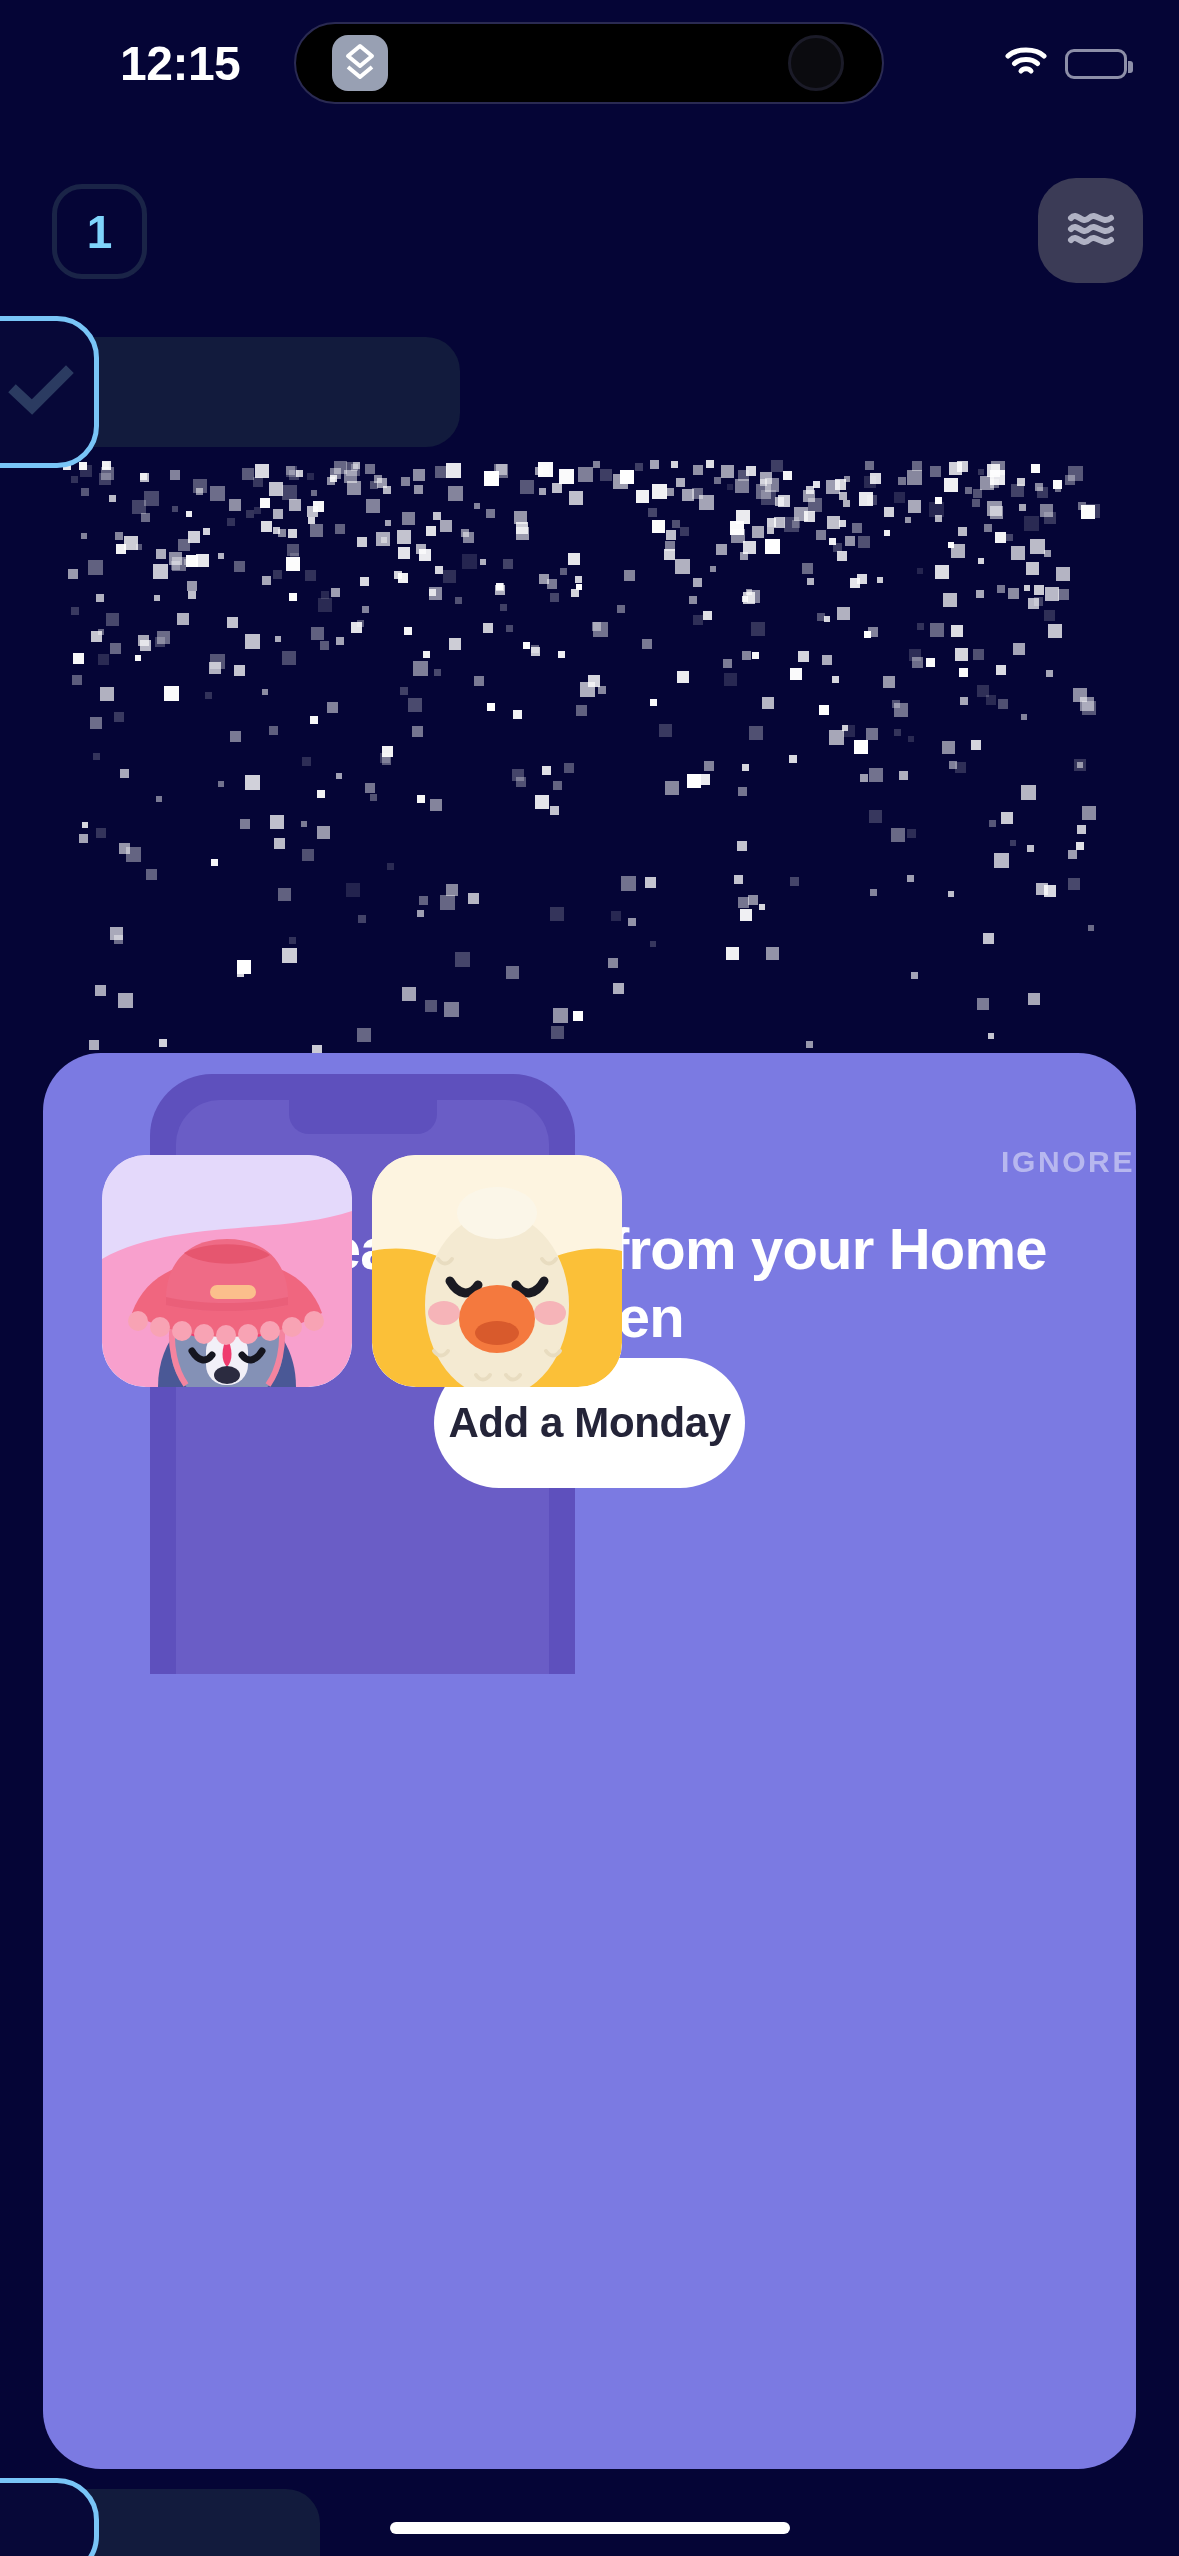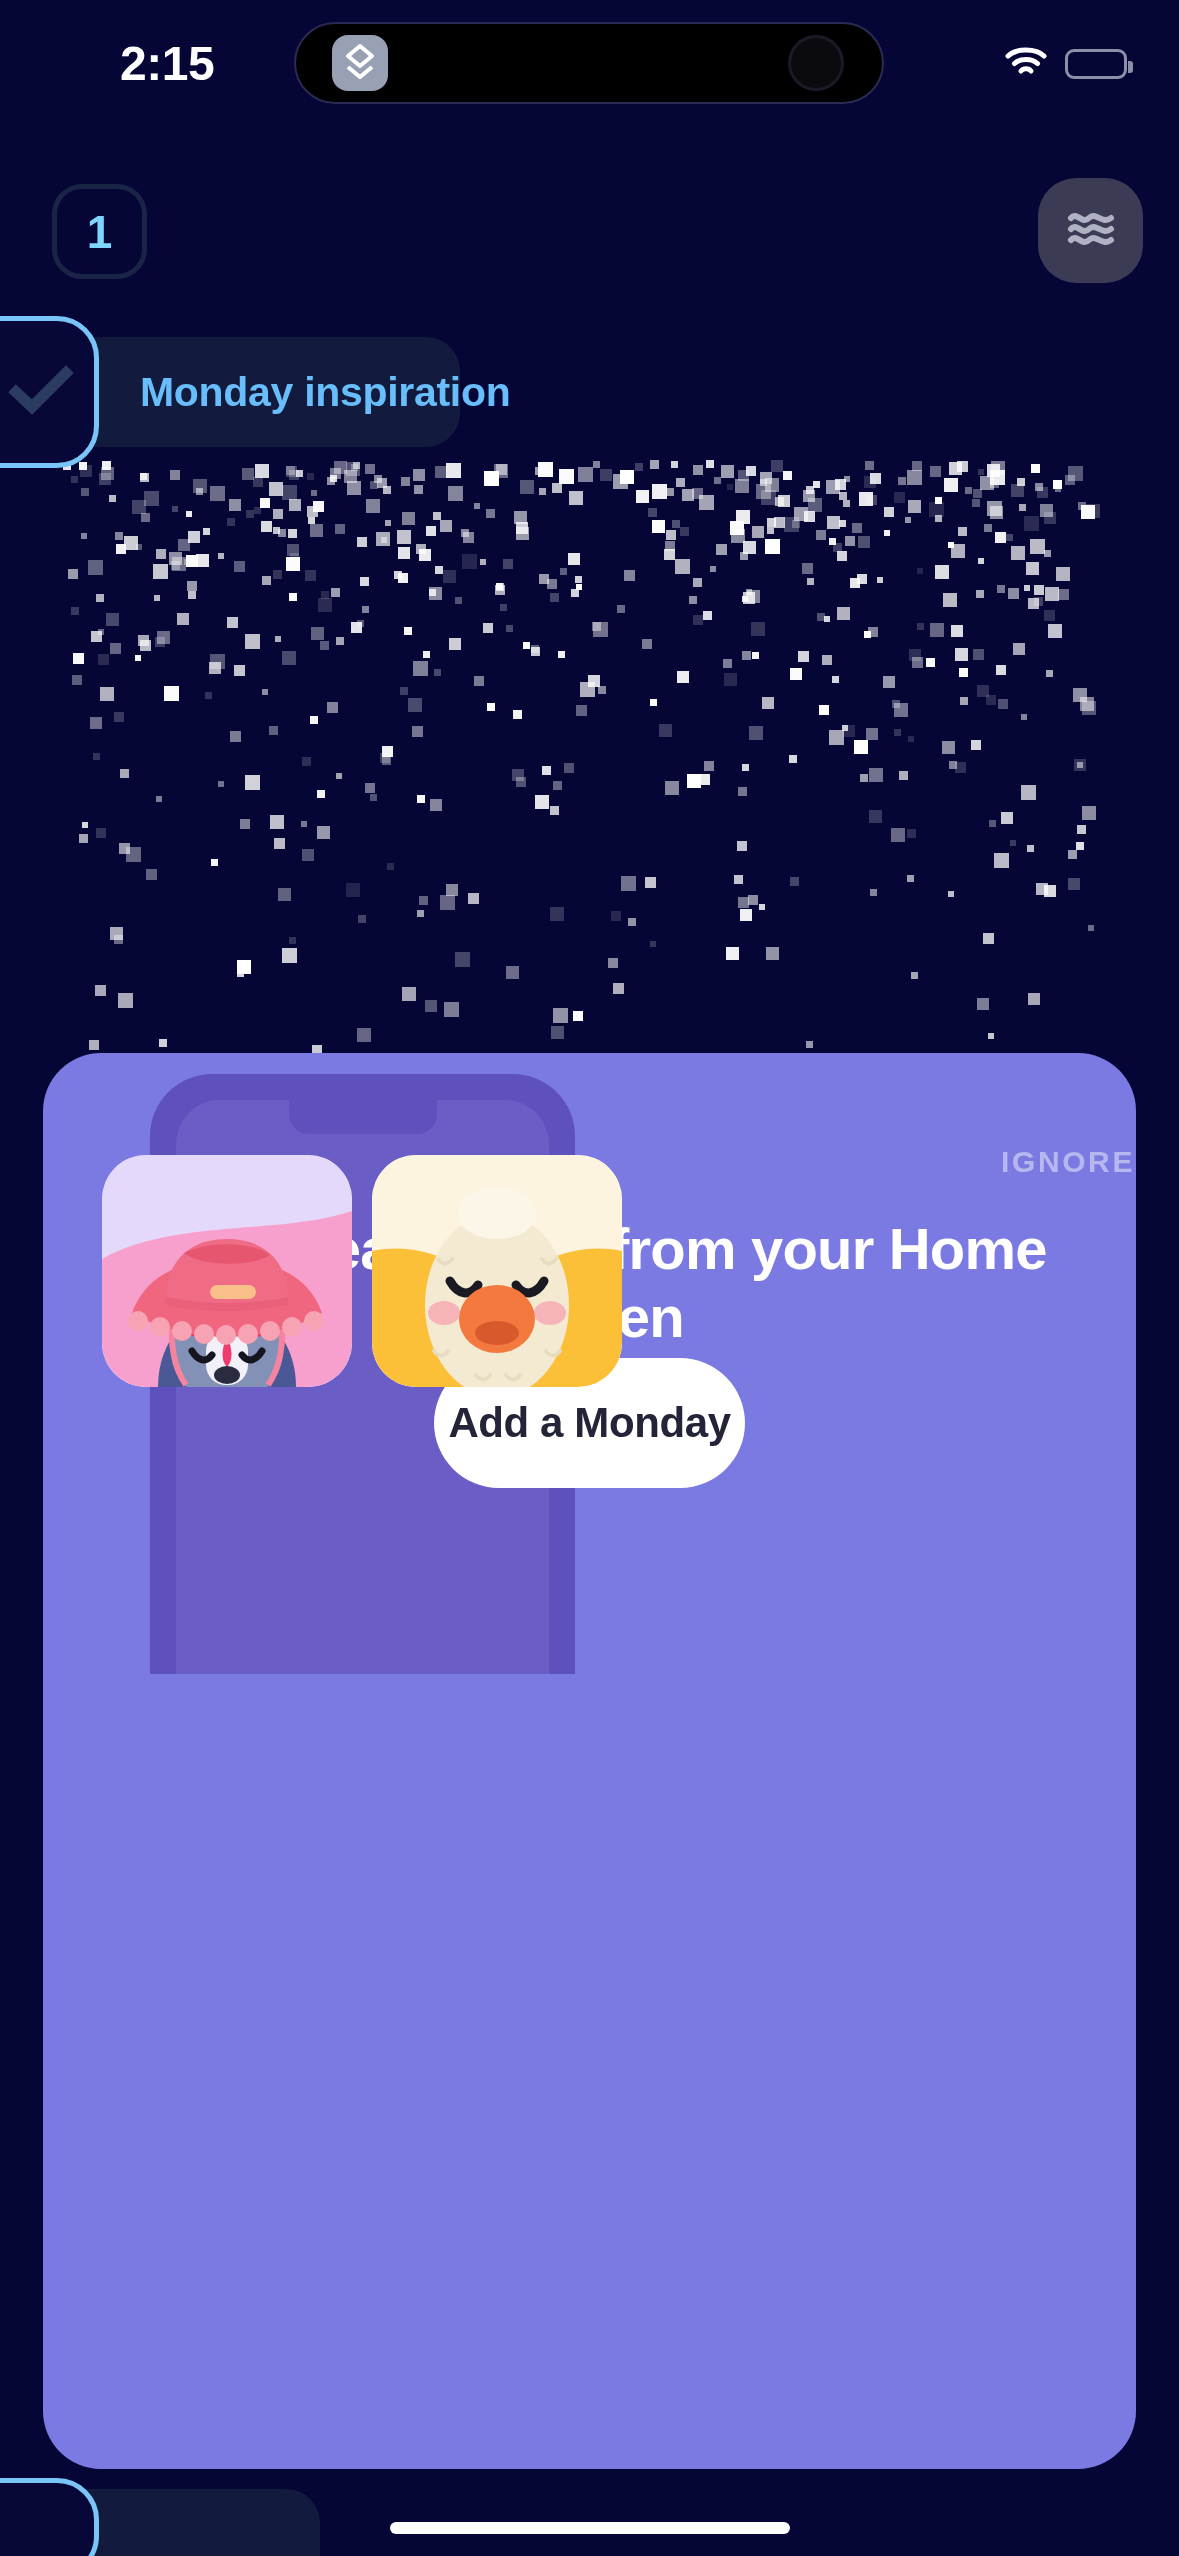--- a/index.html
+++ b/index.html
@@ -221,21 +221,21 @@
     width:400px; height:12px;
     background:#ffffff;
     border-radius:6px;
     z-index:50;
   }
 </style>
 </head>
 <body>
 
 <div id="status-bar">
-  <div id="status-time">2:15</div>
+  <div id="status-time">12:15</div>
 
   <div id="dynamic-island">
     <div id="island-app-icon">
       <svg width="36" height="40" viewBox="0 0 36 40" fill="none">
         <path d="M18 3 L30 13 L18 23 L6 13 Z" stroke="#ffffff" stroke-width="4" stroke-linejoin="round" fill="none"></path>
         <path d="M6 24 L18 34 L30 24" stroke="#ffffff" stroke-width="4" stroke-linejoin="round" fill="none"></path>
       </svg>
     </div>
     <div id="island-camera"></div>
   </div>
@@ -264,21 +264,20 @@
     <svg width="52" height="44" viewBox="0 0 52 44" fill="none">
       <path d="M6 11 C12 4 17 18 24 11 C31 4 37 18 46 11" stroke="#b0b2c4" stroke-width="6" stroke-linecap="round" fill="none"></path>
       <path d="M6 22 C12 15 17 29 24 22 C31 15 37 29 46 22" stroke="#b0b2c4" stroke-width="6" stroke-linecap="round" fill="none"></path>
       <path d="M6 33 C12 26 17 40 24 33 C31 26 37 40 46 33" stroke="#b0b2c4" stroke-width="6" stroke-linecap="round" fill="none"></path>
     </svg>
   </span>
 </div>
 
 <div id="task-row">
   <div id="task-pill"></div>
-  <div id="task-label">Monday inspiration</div>
   <div id="task-checkbox">
     <span>
       <svg width="70" height="56" viewBox="0 0 70 56" fill="none">
         <path d="M10 30 L26 45 L60 11" stroke="#2b3b61" stroke-width="11" stroke-linecap="square" stroke-linejoin="miter" fill="none"></path>
       </svg>
     </span>
   </div>
 </div>
 
 <div id="particles">

